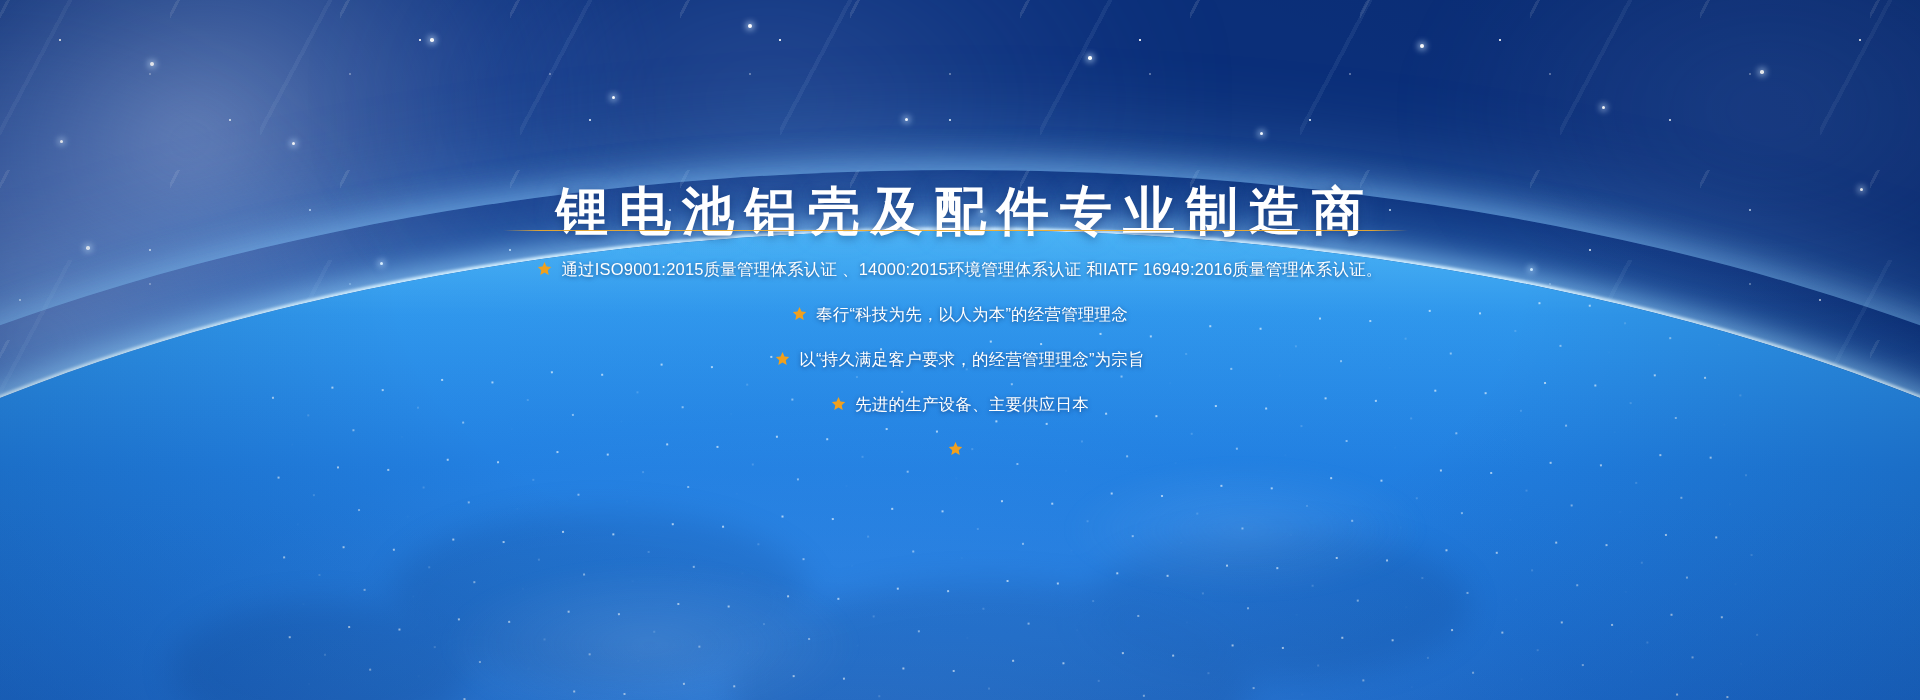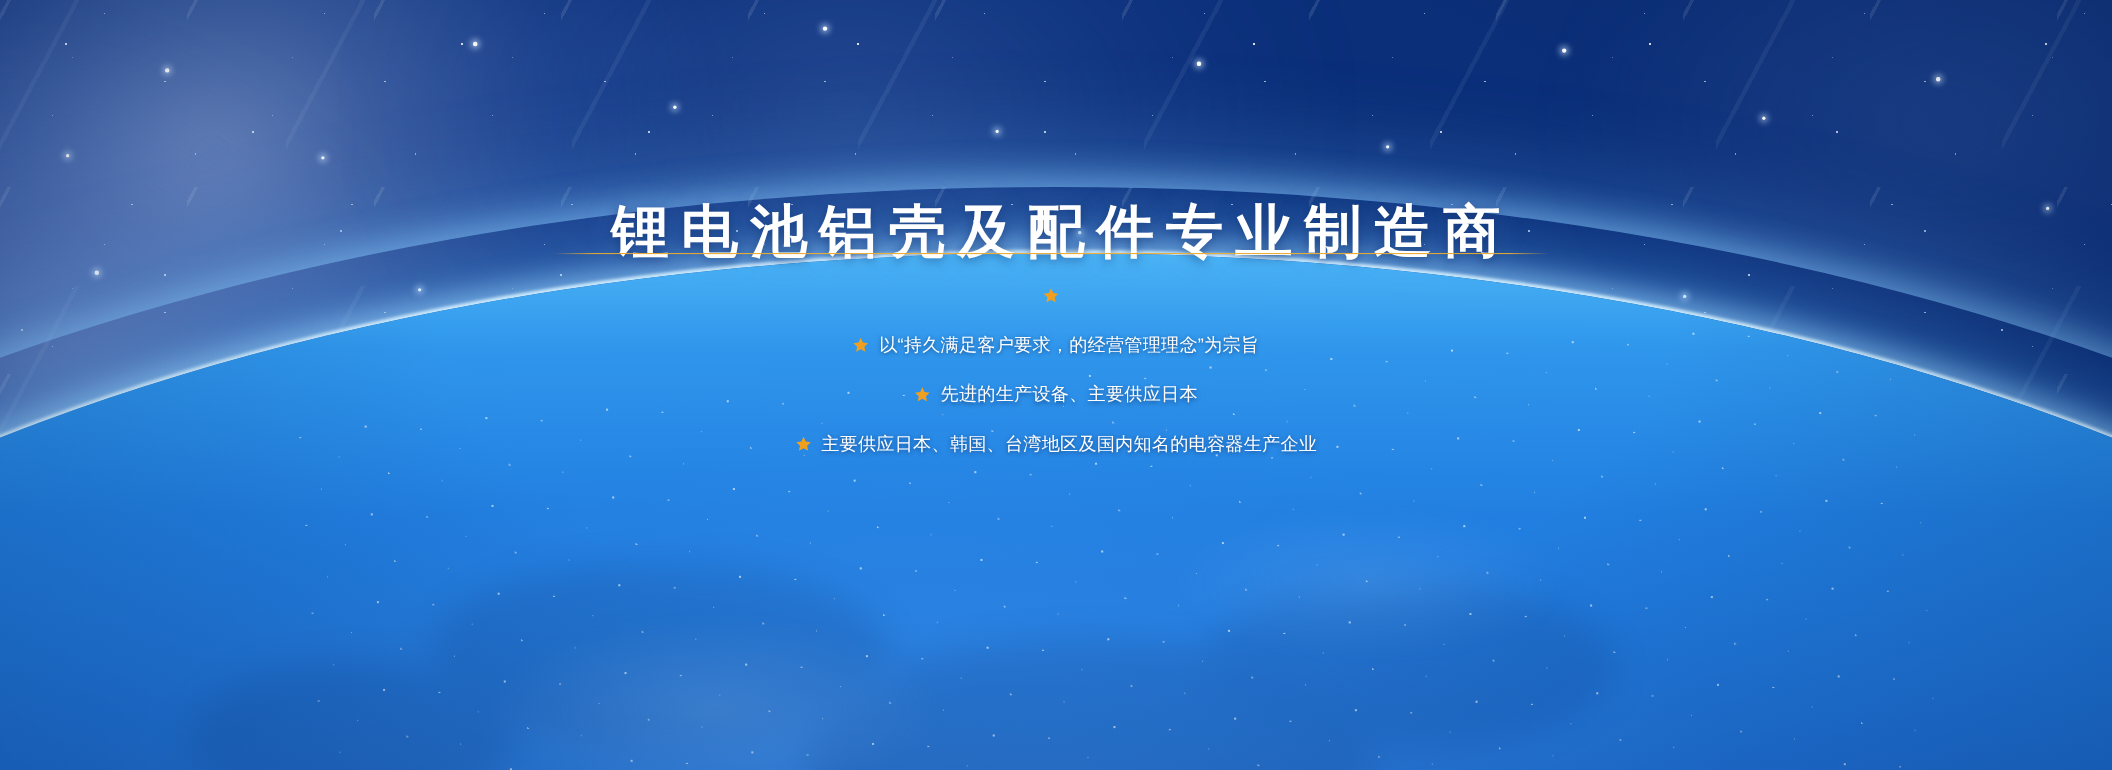--- a/index.html
+++ b/index.html
@@ -335,22 +335,31 @@
     <div class="divider"></div>
 
     <ul class="bullets" style="list-style:none;margin:0;padding:0;">
 
       <li class="bullet">
         <span class="star-icon">
           <svg width="15" height="15" viewBox="0 0 24 24" aria-hidden="true">
             <polygon points="12,1.6 15.2,8.6 22.7,9.5 17.2,14.7 18.7,22.2 12,18.5 5.3,22.2 6.8,14.7 1.3,9.5 8.8,8.6" fill="#f0a01e"></polygon>
           </svg>
         </span>
-      </li>
-
+        <span class="bullet-text">通过ISO9001:2015质量管理体系认证 、14000:2015环境管理体系认证 和IATF 16949:2016质量管理体系认证。</span>
+      </li>
+
+      <li class="bullet">
+        <span class="star-icon">
+          <svg width="15" height="15" viewBox="0 0 24 24" aria-hidden="true">
+            <polygon points="12,1.6 15.2,8.6 22.7,9.5 17.2,14.7 18.7,22.2 12,18.5 5.3,22.2 6.8,14.7 1.3,9.5 8.8,8.6" fill="#f0a01e"></polygon>
+          </svg>
+        </span>
+        <span class="bullet-text">奉行“科技为先，以人为本”的经营管理理念</span>
+      </li>
 
       <li class="bullet">
         <span class="star-icon">
           <svg width="15" height="15" viewBox="0 0 24 24" aria-hidden="true">
             <polygon points="12,1.6 15.2,8.6 22.7,9.5 17.2,14.7 18.7,22.2 12,18.5 5.3,22.2 6.8,14.7 1.3,9.5 8.8,8.6" fill="#f0a01e"></polygon>
           </svg>
         </span>
         <span class="bullet-text">以“持久满足客户要求，的经营管理理念”为宗旨</span>
       </li>
 
@@ -362,19 +371,18 @@
         </span>
         <span class="bullet-text">先进的生产设备、主要供应日本</span>
       </li>
 
       <li class="bullet">
         <span class="star-icon">
           <svg width="15" height="15" viewBox="0 0 24 24" aria-hidden="true">
             <polygon points="12,1.6 15.2,8.6 22.7,9.5 17.2,14.7 18.7,22.2 12,18.5 5.3,22.2 6.8,14.7 1.3,9.5 8.8,8.6" fill="#f0a01e"></polygon>
           </svg>
         </span>
-        <span class="bullet-text">主要供应日本、韩国、台湾地区及国内知名的电容器生产企业</span>
       </li>
 
     </ul>
 
   </div>
 </div>
 
 </body></html>

